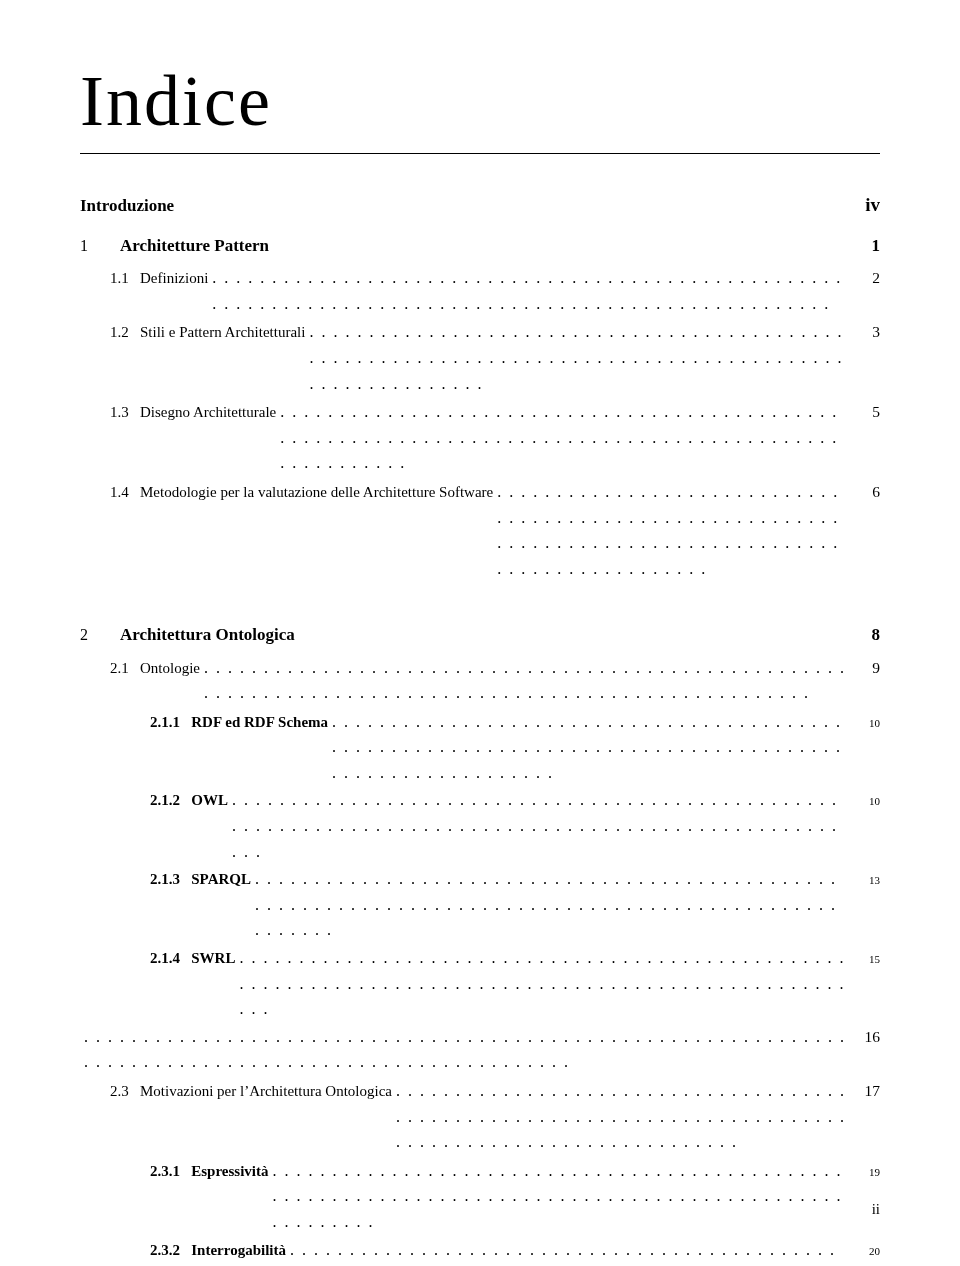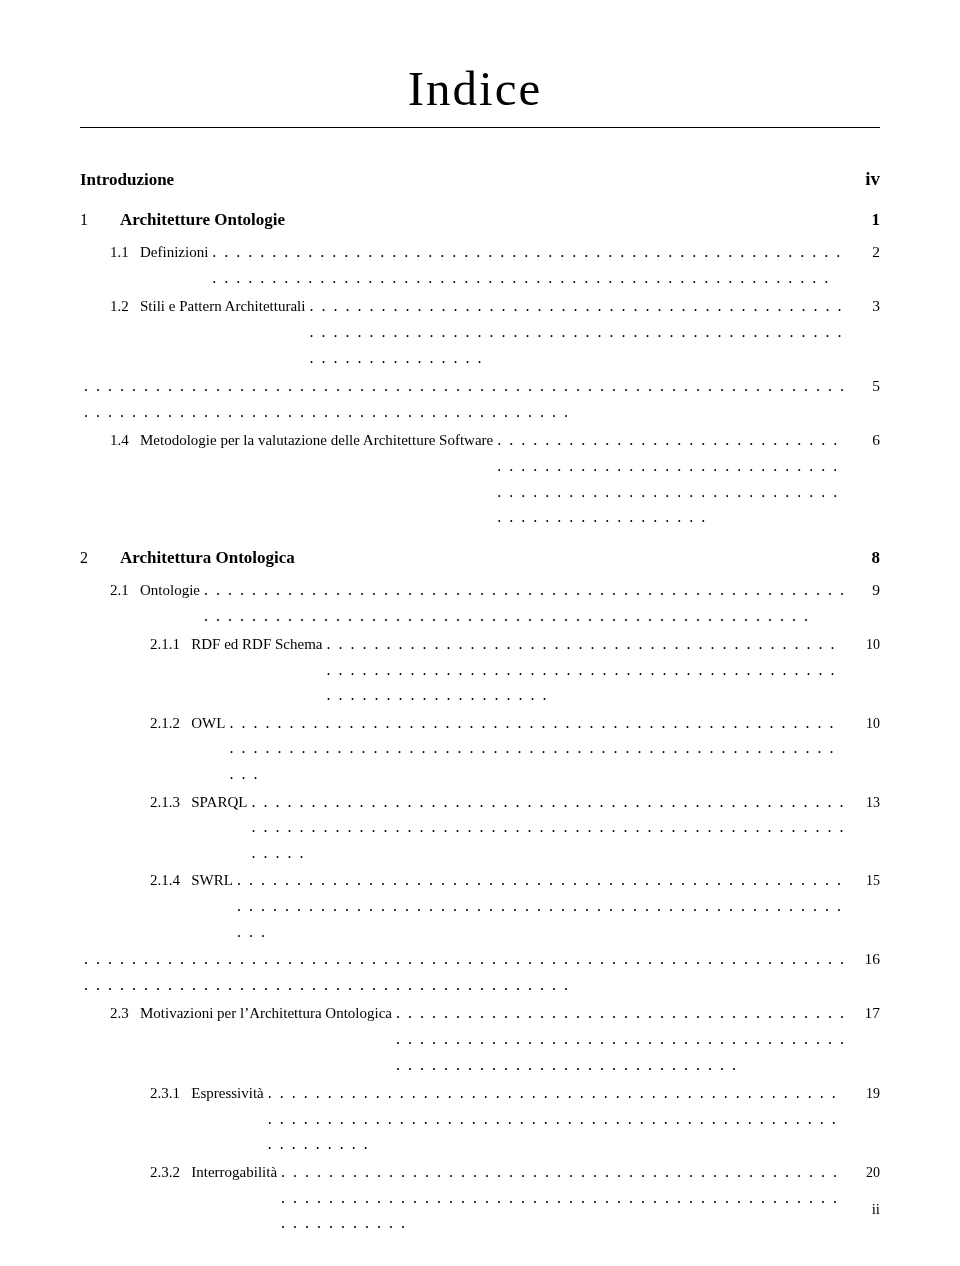--- a/index.html
+++ b/index.html
@@ -12,22 +12,22 @@
       background: #ffffff;
       font-family: 'Computer Modern', 'Latin Modern', Georgia, serif;
       font-size: 16px;
       color: #000000;
       width: 960px;
       min-height: 1266px;
       padding: 60px 80px 80px 80px;
     }
 
     .page-title {
-      text-align: center;
-      font-size: 49px;
+      text-align: left;
+      font-size: 72px;
       font-weight: normal;
       font-family: Georgia, serif;
       letter-spacing: 2px;
       margin-bottom: 10px;
       padding-right: 10px;
     }
 
     .title-rule {
       border: none;
       border-top: 1px solid #000;
@@ -93,25 +93,25 @@
     .level-section .toc-page {
       font-size: 15.5px;
     }
     .level-section {
       margin-bottom: 3px;
     }
 
     
     .level-subsection .toc-label {
       font-size: 15px;
-      font-weight: normal;
+      font-weight: bold;
       padding-left: 70px;
     }
     .level-subsection .toc-page {
-      font-size: 14px;
+      font-size: 11px;
     }
     .level-subsection {
       margin-bottom: 2px;
     }
 
     
     .intro-entry {
       display: flex;
       justify-content: space-between;
       align-items: baseline;
@@ -144,46 +144,47 @@
 <div class="toc-container">
 
   <div class="intro-entry">
     <span class="intro-label">Introduzione</span>
     <span class="intro-page">iv</span>
   </div>
 
   <div id="toc-body">
       <div class="toc-entry level-chapter">
       <span class="toc-num">1</span>
-      <span class="toc-label" style="padding-left:10px;">Architetture Ontologie</span>
+      <span class="toc-label" style="padding-left:10px;">Architetture Pattern</span>
       <span class="toc-dots"></span>
       <span class="toc-page">1</span>
     </div>
       <div class="toc-entry level-section">
         <span class="toc-label">1.1&nbsp;&nbsp;&nbsp;Definizioni</span>
         <span class="toc-dots">. . . . . . . . . . . . . . . . . . . . . . . . . . . . . . . . . . . . . . . . . . . . . . . . . . . . . . . . . . . . . . . . . . . . . . . . . . . . . . . . . . . . . . . . . . . . . . . . . . . . . . . . .</span>
         <span class="toc-page">2</span>
       </div>
       <div class="toc-entry level-section">
         <span class="toc-label">1.2&nbsp;&nbsp;&nbsp;Stili e Pattern Architetturali</span>
         <span class="toc-dots">. . . . . . . . . . . . . . . . . . . . . . . . . . . . . . . . . . . . . . . . . . . . . . . . . . . . . . . . . . . . . . . . . . . . . . . . . . . . . . . . . . . . . . . . . . . . . . . . . . . . . . . . .</span>
         <span class="toc-page">3</span>
       </div>
       <div class="toc-entry level-section">
+        <span class="toc-label">1.3&nbsp;&nbsp;&nbsp;Disegno Architetturale</span>
         <span class="toc-dots">. . . . . . . . . . . . . . . . . . . . . . . . . . . . . . . . . . . . . . . . . . . . . . . . . . . . . . . . . . . . . . . . . . . . . . . . . . . . . . . . . . . . . . . . . . . . . . . . . . . . . . . . .</span>
         <span class="toc-page">5</span>
       </div>
       <div class="toc-entry level-section">
         <span class="toc-label">1.4&nbsp;&nbsp;&nbsp;Metodologie per la valutazione delle Architetture Software</span>
         <span class="toc-dots">. . . . . . . . . . . . . . . . . . . . . . . . . . . . . . . . . . . . . . . . . . . . . . . . . . . . . . . . . . . . . . . . . . . . . . . . . . . . . . . . . . . . . . . . . . . . . . . . . . . . . . . . .</span>
         <span class="toc-page">6</span>
       </div>
       <div class="toc-entry level-chapter">
       <span class="toc-num">2</span>
-      <span class="toc-label" style="padding-left:10px;">Architettura Ontologica</span>
+      <span class="toc-label" style="padding-left:10px;margin-top:26px;">Architettura Ontologica</span>
       <span class="toc-dots"></span>
       <span class="toc-page">8</span>
     </div>
       <div class="toc-entry level-section">
         <span class="toc-label">2.1&nbsp;&nbsp;&nbsp;Ontologie</span>
         <span class="toc-dots">. . . . . . . . . . . . . . . . . . . . . . . . . . . . . . . . . . . . . . . . . . . . . . . . . . . . . . . . . . . . . . . . . . . . . . . . . . . . . . . . . . . . . . . . . . . . . . . . . . . . . . . . .</span>
         <span class="toc-page">9</span>
       </div>
       <div class="toc-entry level-subsection">
             <span class="toc-label">2.1.1&nbsp;&nbsp;&nbsp;RDF ed RDF Schema</span>

